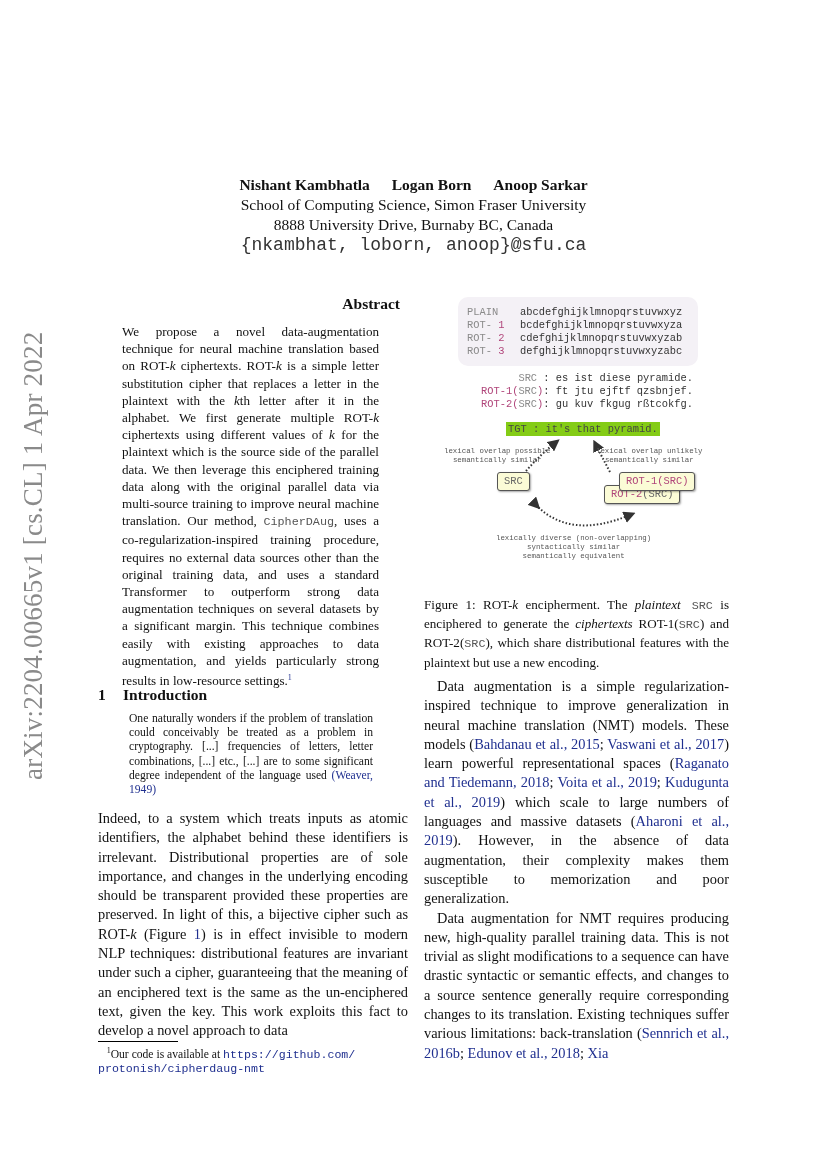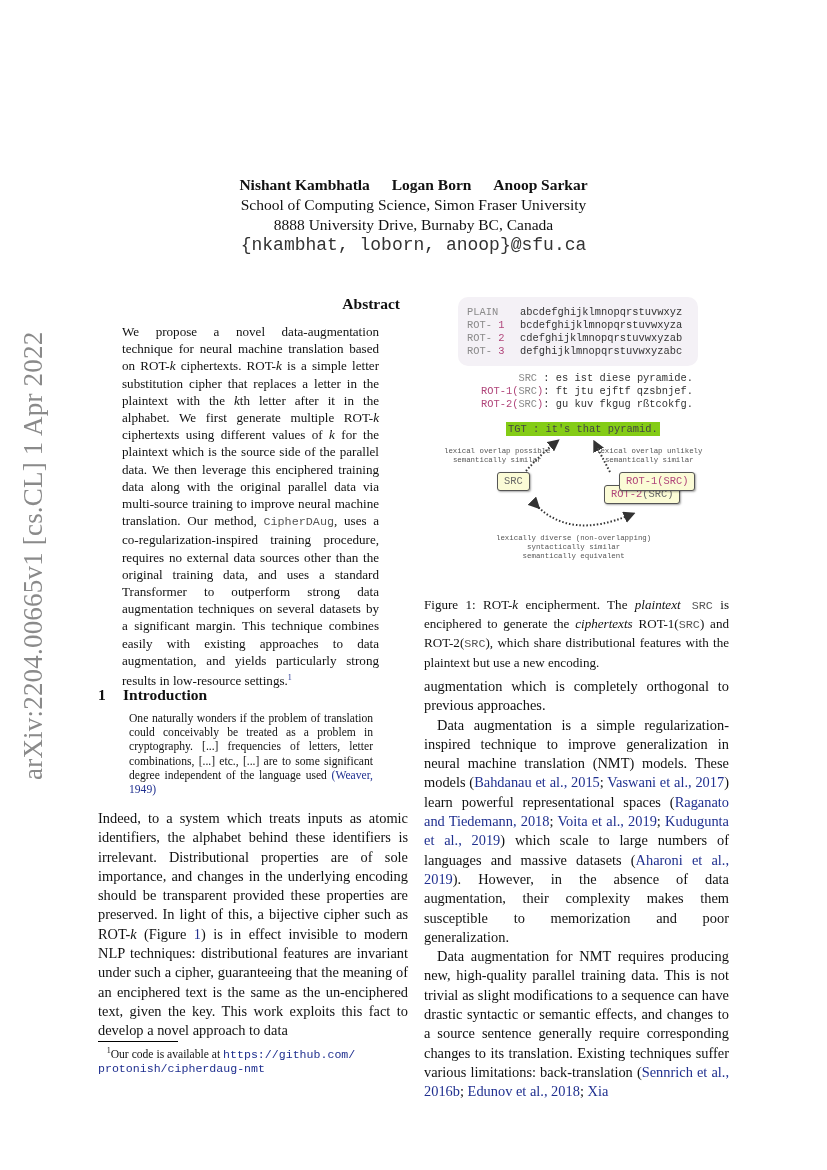--- a/index.html
+++ b/index.html
@@ -123,16 +123,15 @@
   <div class="node" style="left:151px; top:177px;margin-left:28px;"><span class="rot">ROT-1</span><span class="rot">(SRC)</span></div>
 
   <div class="note" style="left:56px; top:239px;">lexically diverse (non-overlapping)
 syntactically similar
 semantically equivalent</div>
 </div>
 
 <div id="caption" class="col-right just"><span>Figure 1:  ROT-</span><i>k</i><span> encipherment.  The </span><i>plaintext</i><span class="mono-inline"> SRC</span><span> is enciphered to generate the </span><i>ciphertexts</i><span> ROT-1(</span><span class="mono-inline">SRC</span><span>) and ROT-2(</span><span class="mono-inline">SRC</span><span>), which share distributional features with the plaintext but use a new encoding.</span></div>
 
 <div id="right-body" class="col-right just">
-  <p>augmentation which is completely orthogonal to previous approaches.</p>
   <p class="para-indent"><span>Data augmentation is a simple regularization-inspired technique to improve generalization in neural machine translation (NMT) models. These models (</span><span class="link">Bahdanau et al., 2015</span><span>; </span><span class="link">Vaswani et al., 2017</span><span>) learn powerful representational spaces (</span><span class="link">Raganato and Tiedemann, 2018</span><span>; </span><span class="link">Voita et al., 2019</span><span>; </span><span class="link">Kudugunta et al., 2019</span><span>) which scale to large numbers of languages and massive datasets (</span><span class="link">Aharoni et al., 2019</span><span>). However, in the absence of data augmentation, their complexity makes them susceptible to memorization and poor generalization.</span></p>
   <p class="para-indent"><span>Data augmentation for NMT requires producing new, high-quality parallel training data.  This is not trivial as slight modifications to a sequence can have drastic syntactic or semantic effects, and changes to a source sentence generally require corresponding changes to its translation. Existing techniques suffer various limitations: back-translation (</span><span class="link">Sennrich et al., 2016b</span><span>; </span><span class="link">Edunov et al., 2018</span><span>; </span><span class="link">Xia</span></p>
 </div>
 
 </body></html>

